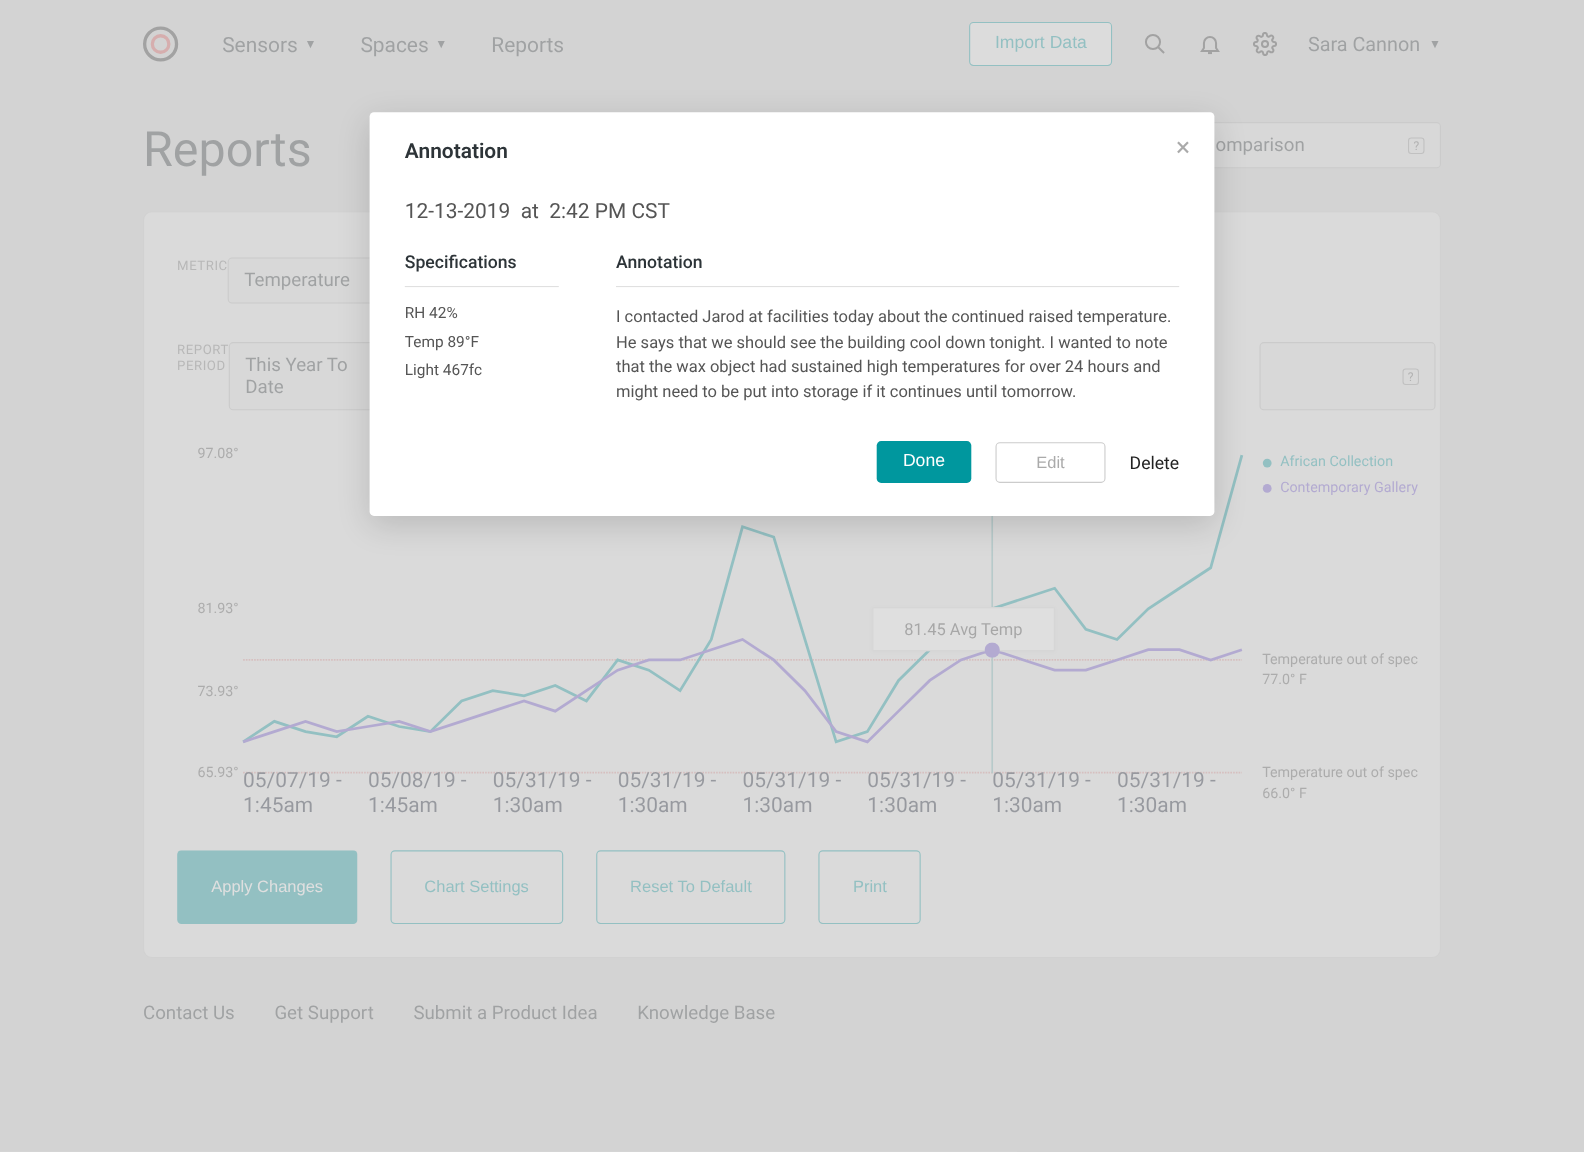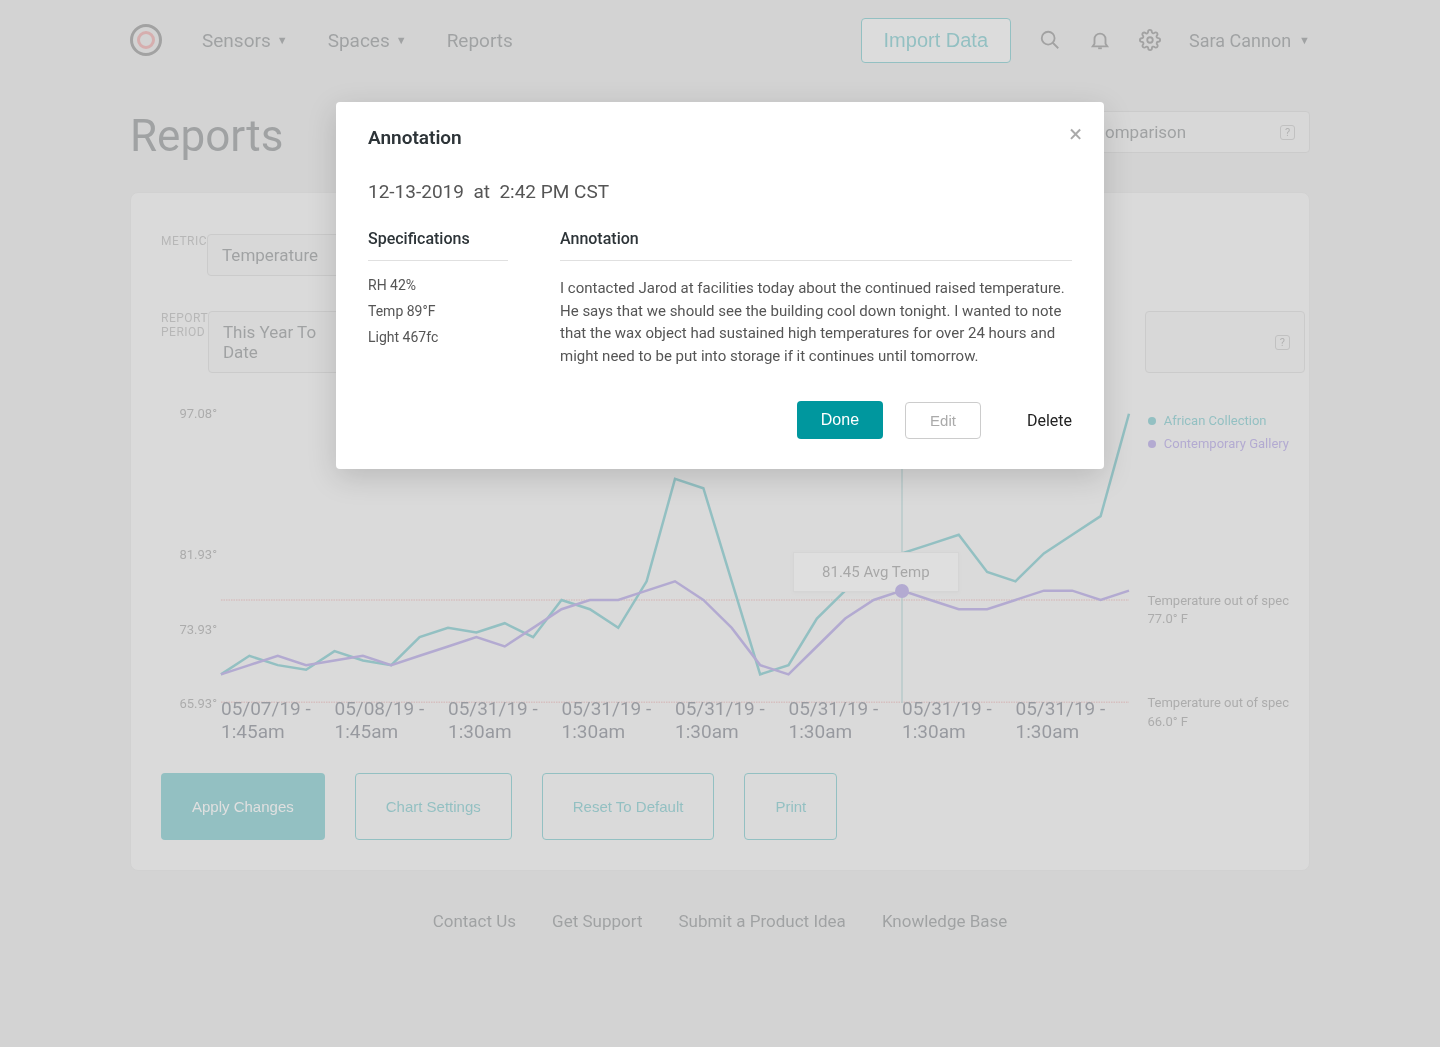--- a/index.html
+++ b/index.html
@@ -41,21 +41,21 @@
 .nav{display:flex;gap:40px;font-size:19px;}
 .nav-item{display:flex;align-items:center;gap:6px;cursor:pointer;}
 .chev{font-size:11px;color:var(--dark);}
 .header-right{margin-left:auto;display:flex;align-items:center;gap:28px;}
 .import-btn{
   border:1.5px solid var(--teal);
   color:var(--teal);
   background:#fff0;
   padding:10px 22px;
   border-radius:4px;
-  font-size:20px;
+  font-size:16px;
   background:#f5f5f5;
 }
 .icon-btn{width:22px;height:22px;cursor:pointer;}
 .user{display:flex;align-items:center;gap:8px;font-size:18px;cursor:pointer;}
 
 
 .page{padding:10px 130px;}
 h1.page-title{font-size:44px;font-weight:400;margin:20px 0 30px;}
 .card{
   background:var(--panel);
@@ -105,21 +105,21 @@
 
 .actions{display:flex;gap:30px;margin-top:30px;}
 .btn{
   border-radius:4px;padding:24px 30px;font-size:15px;cursor:pointer;border:1.5px solid transparent;
 }
 .btn-primary{background:var(--teal);color:#fff;}
 .btn-outline{border-color:var(--teal);color:var(--teal);background:transparent;}
 
 
 .footer{margin-top:40px;text-align:center;}
-.footer-links{display:flex;justify-content:center;gap:36px;font-size:17px;margin-bottom:14px;}
+.footer-links{display:flex;gap:36px;font-size:17px;margin-bottom:14px;}
 .copyright{font-size:14px;color:#6a6a6a;}
 
 
 .overlay{
   position:absolute;inset:0;background:rgba(210,210,210,.7);
 }
 .modal{
   position:absolute;top:102px;left:50%;transform:translateX(-50%);
   width:768px;background:#fff;border-radius:4px;
   box-shadow:0 8px 30px rgba(0,0,0,.15);
@@ -130,22 +130,22 @@
 .modal-body{padding:10px 32px 10px;}
 .timestamp{font-size:19px;color:#555;margin-bottom:26px;}
 .cols{display:flex;gap:52px;border-top:0;}
 .col-side{width:140px;}
 .col-main{flex:1;}
 .col-head{font-size:16px;font-weight:500;padding-bottom:12px;border-bottom:1px solid #e0e0e0;margin-bottom:16px;}
 .spec-line{font-size:14px;color:#555;margin-bottom:10px;}
 .anno-text{font-size:15px;color:#555;line-height:1.5;}
 .modal-footer{padding:24px 32px 30px;display:flex;justify-content:flex-end;align-items:center;gap:22px;}
 .btn-done{background:var(--teal);color:#fff;padding:10px 24px;border-radius:4px;font-size:16px;border:none;cursor:pointer;}
-.btn-edit{border:1px solid #ccc;color:#aaa;padding:9px 24px;border-radius:4px;font-size:15px;background:#fff;cursor:pointer;}
-.btn-delete{font-size:16px;color:#222;margin-left:24px;}
+.btn-edit{border:1px solid #ccc;color:#aaa;padding:9px 36px;border-radius:4px;font-size:15px;background:#fff;cursor:pointer;}
+.btn-delete{font-size:16px;color:#222;}
 </style>
 </head>
 <body>
 
 <div class="header">
   <div class="logo">
       <div class="logo-inner"></div>
     </div>
   <div class="nav">
     <div class="nav-item">

